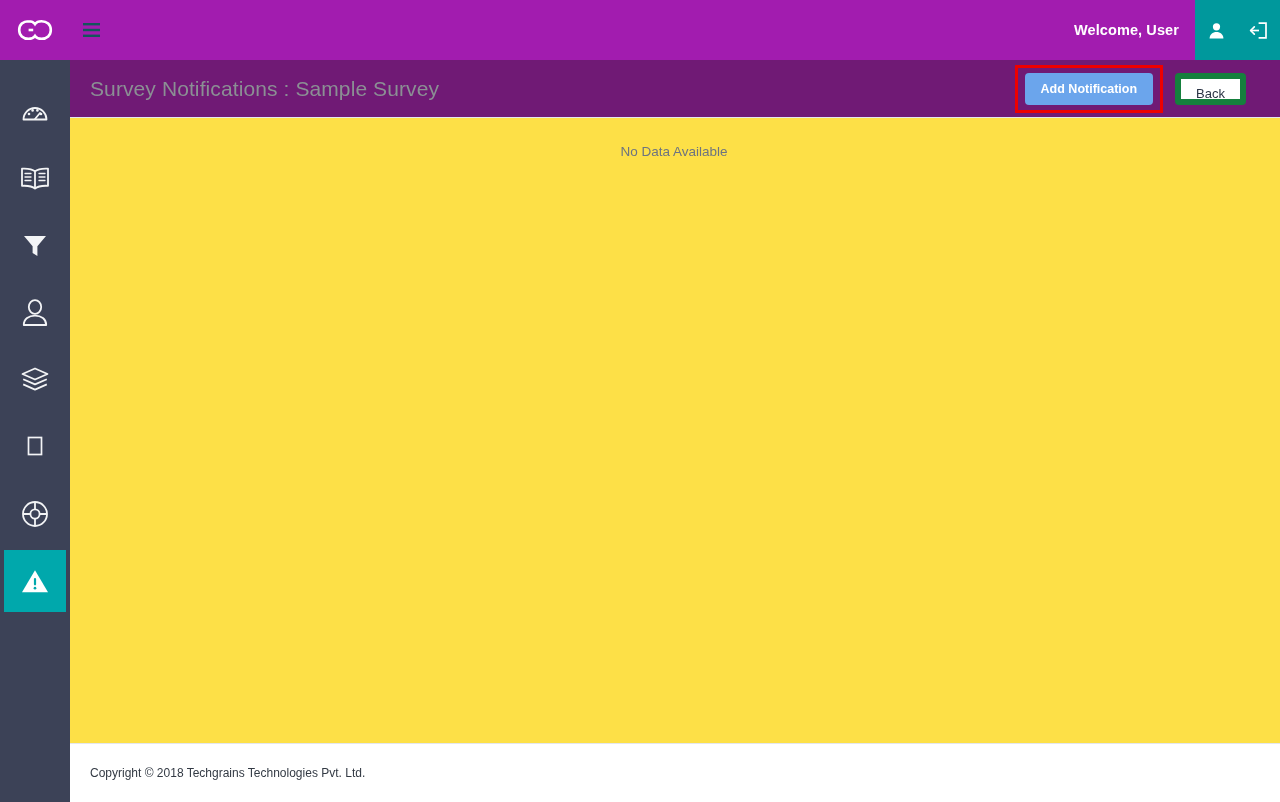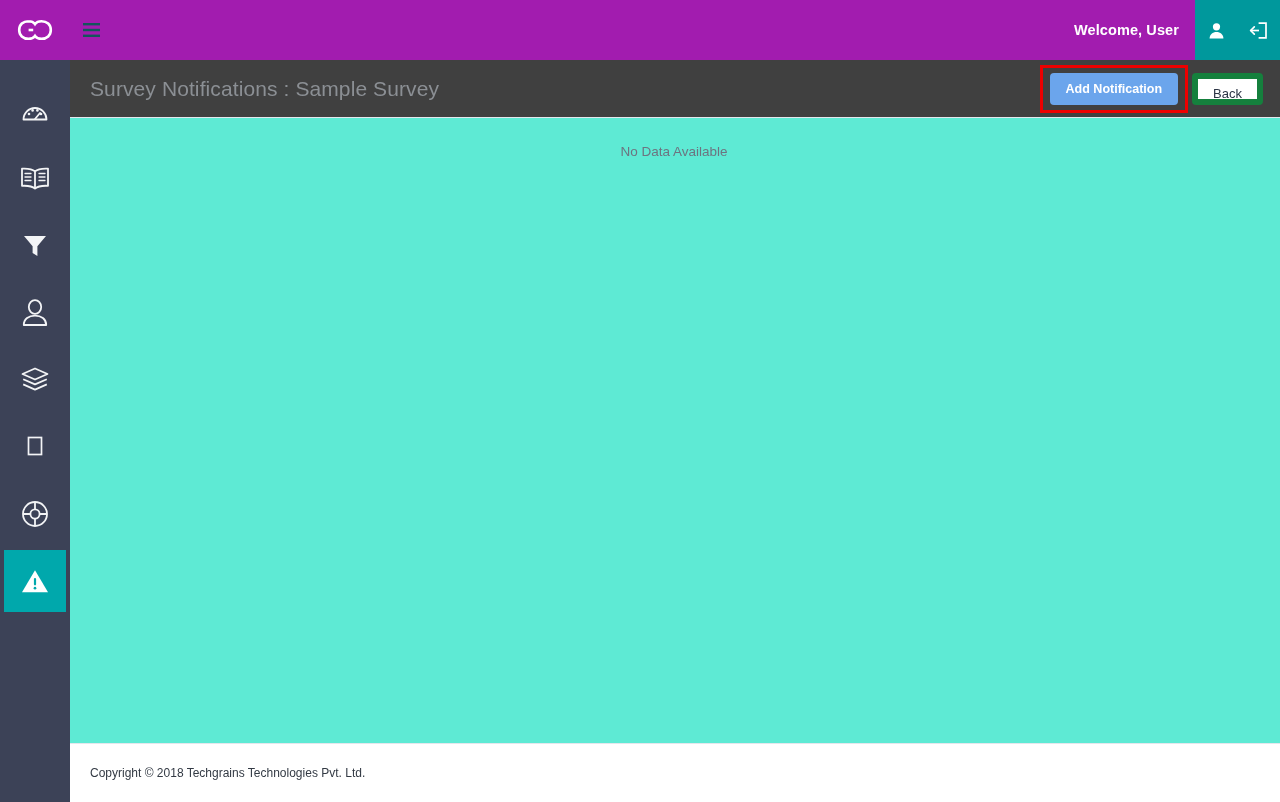--- a/index.html
+++ b/index.html
@@ -65,48 +65,48 @@
   .side-item:first-child { margin-top: 22px; }
   .side-item.active { margin-bottom: 0; }
 
   
   .main {
     position: absolute; top: 60px; left: 70px;
     width: 1210px; height: 742px;
     display: flex; flex-direction: column;
   }
   .pagehead {
-    height: 58px; background: #404040;
+    height: 58px; background: #701a75;
     border-bottom: 1px solid #e4e7ed;
     display: flex; align-items: center;
-    padding: 0 17px 0 20px; position: relative;
+    padding: 0 34px 0 20px; position: relative;
   }
   .page-title {
     font-size: 21px; color: #8b8f94; font-weight: normal;
     letter-spacing: .1px; white-space: nowrap;
   }
   .head-spacer { flex: 1 1 auto; }
   .hl-wrap {
     border: 3px solid #ee0000; padding: 5px 7px;
-    display: flex; align-items: center; margin-right: 4px;
+    display: flex; align-items: center; margin-right: 12px;
   }
   .btn-primary {
     background: #6ba5ec; color: #ffffff; border: none; border-radius: 4px;
     font-size: 12.5px; font-weight: bold; font-family: "Liberation Sans", sans-serif;
     padding: 0 16px; height: 32px; line-height: 32px; cursor: pointer;
     white-space: nowrap;
   }
   .btn-default {
     background: #ffffff; color: #2b3445; border: 6px solid #15803d;
     border-radius: 4px; font-size: 13px; font-family: "Liberation Sans", sans-serif;
     padding: 0 15px; height: 32px; line-height: 30px; cursor: pointer;
     white-space: nowrap;
   }
   .content {
-    flex: 1 1 auto; background: #5eead4;
+    flex: 1 1 auto; background: #fde047;
     border-bottom: 1px solid #e4e7ed;
     padding-top: 26px; position: relative;
   }
   .no-data {
     text-align: center; font-size: 13.5px; color: #6d7480;
     width: 1210px; margin-left: -1px;
   }
   .footer {
     height: 58px; background: #ffffff;
     display: flex; align-items: center; padding-left: 20px;

